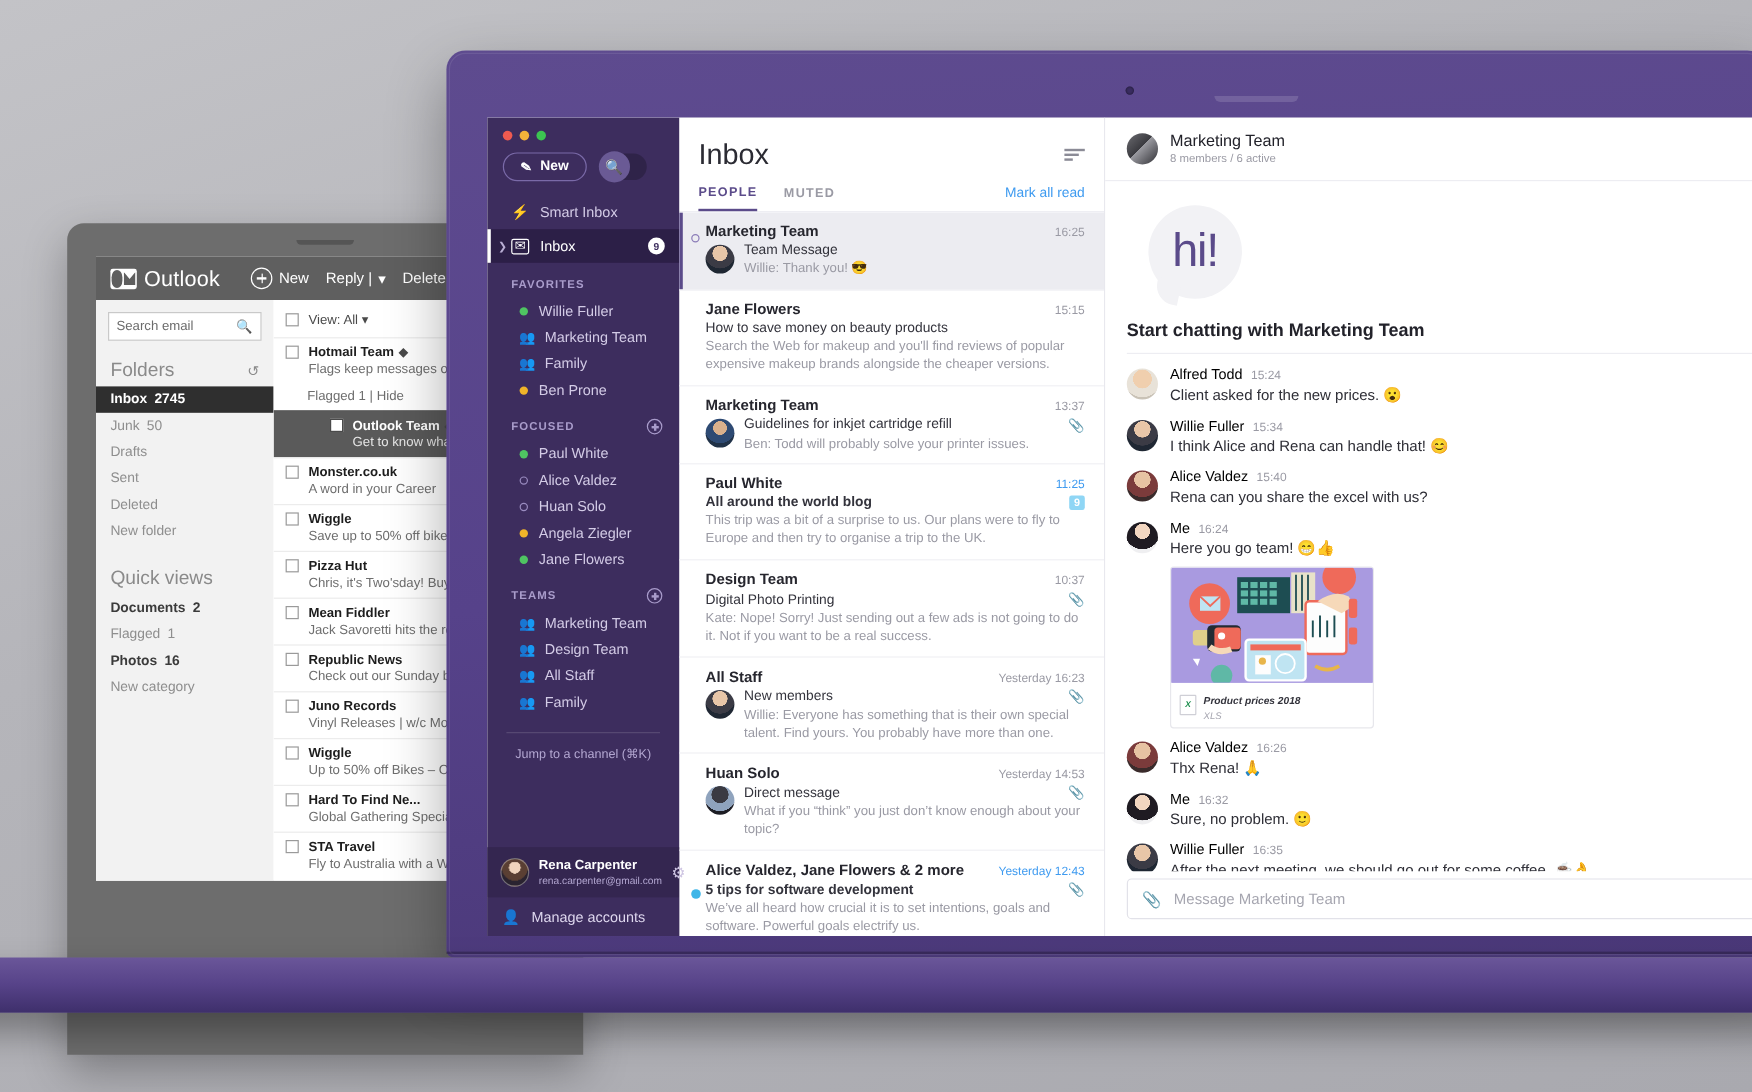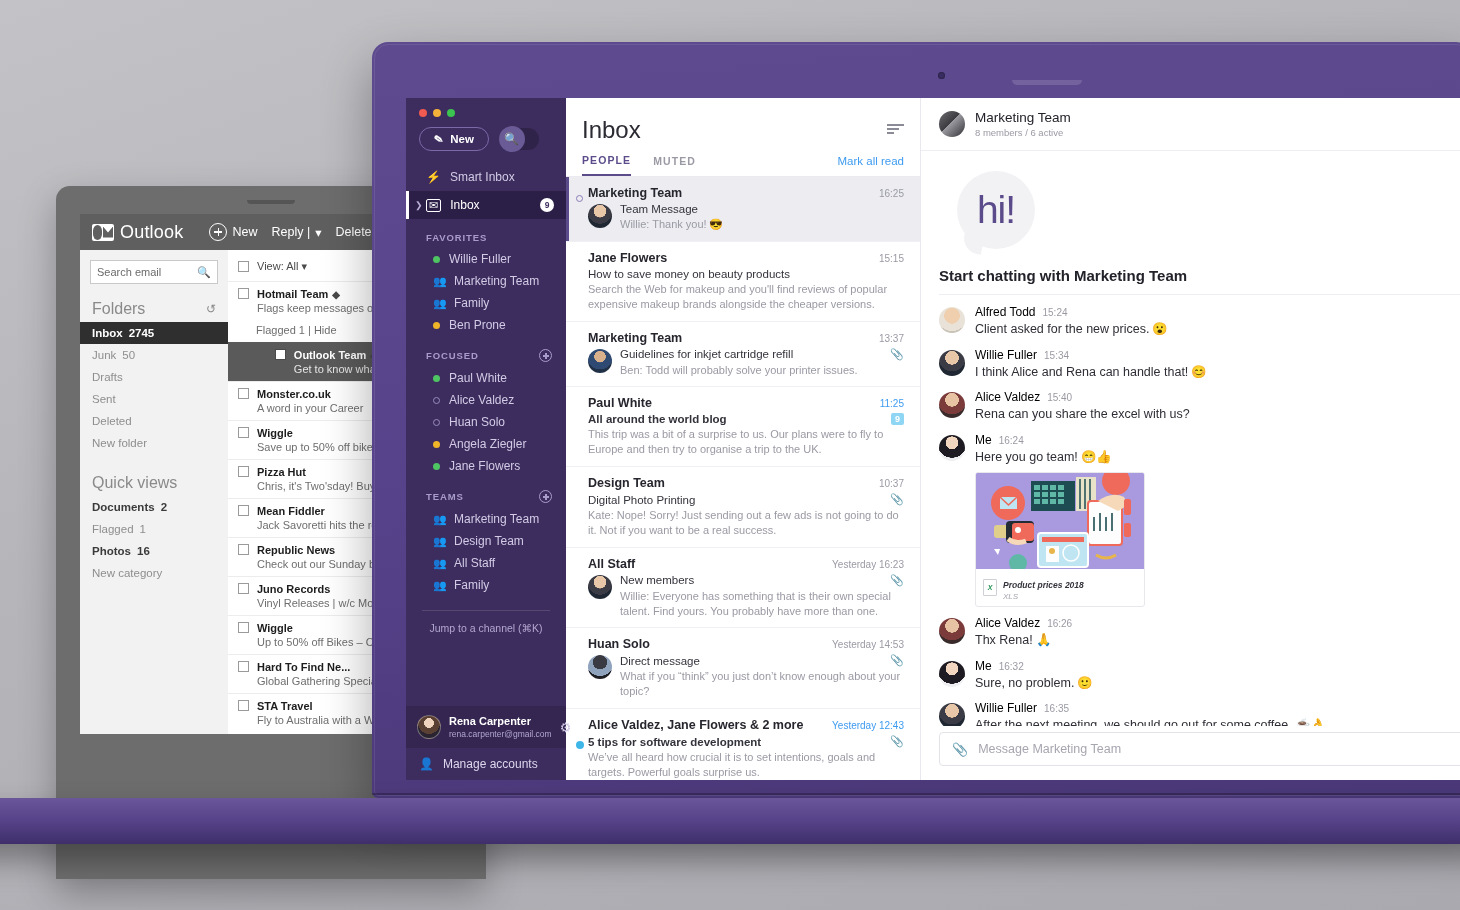--- a/index.html
+++ b/index.html
@@ -775,21 +775,21 @@
                 <span class="m-time blue">Yesterday 12:43</span>
               </div>
               <div class="m-main">
                 <div class="m-body">
                   <div class="m-sub bold">
                     <span>5 tips for software development</span>
                     <span class="m-meta">
                       <span class="clip">📎</span>
                     </span>
                   </div>
-                  <div class="m-prev">We’ve all heard how crucial it is to set intentions, goals and targets. Powerful goals surprise us.</div>
+                  <div class="m-prev">We’ve all heard how crucial it is to set intentions, goals and software. Powerful goals electrify us.</div>
                 </div>
               </div>
             </div>
           </div>
       </div>
 
       <div class="chat">
         <div class="chat-hdr">
           <div class="chat-av"></div>
           <div>

